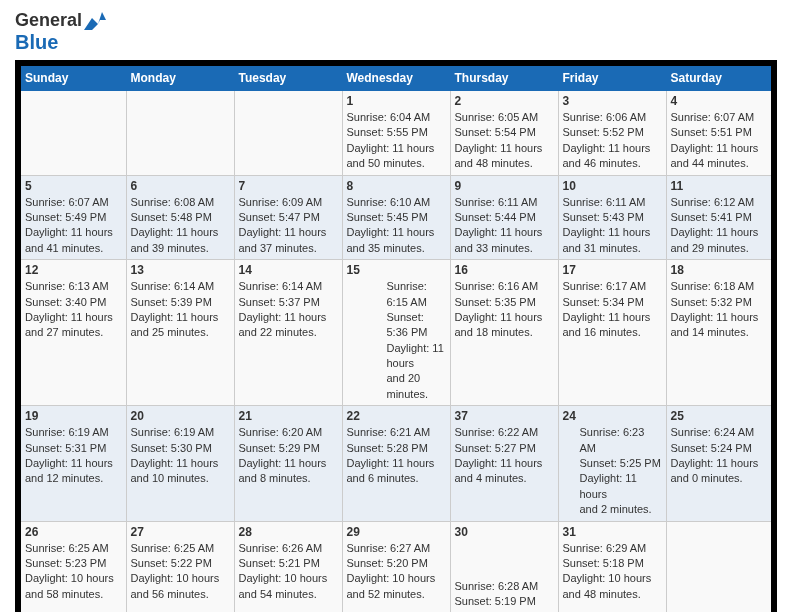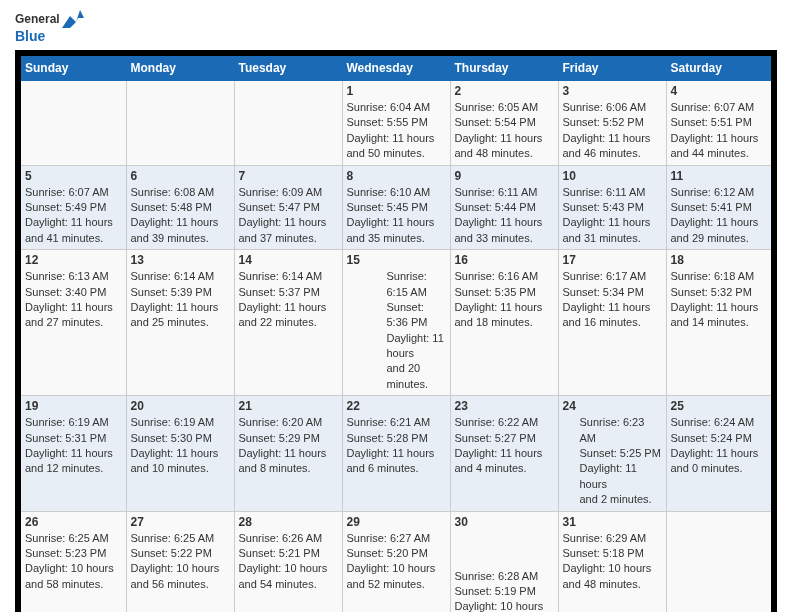--- a/index.html
+++ b/index.html
@@ -84,26 +84,26 @@
     }
   </style>
 </head>
 <body>
 
 <div class="page">
   <div class="header">
     <div class="logo">
     <div style="display:flex;flex-direction:column;align-items:flex-start;">
       <div style="display:flex;align-items:center;">
-        <span style="font-size:12px;font-weight:bold;color:#333;">General</span>
+        <span style="font-size:18px;font-weight:bold;color:#333;">General</span>
         <svg width="22" height="18" viewBox="0 0 22 18" xmlns="http://www.w3.org/2000/svg" style="margin-left:2px;">
           <path d="M0 18 L8 6 L14 12 L18 0 L22 8 L16 8 L14 12 L8 18Z" fill="#1a6ab5"></path>
         </svg>
       </div>
-      <div style="font-size:14px;font-weight:bold;">
+      <div style="font-size:20px;font-weight:bold;">
         <span style="color:#1a6ab5;">Blue</span>
       </div>
     </div>
   </div>
     <div class="title-block">
       <div class="month-title"></div>
       <div class="location"></div>
     </div>
   </div>
 
@@ -278,21 +278,21 @@
 and 8 minutes.</div>
           </td>
           <td>
             <div class="day-number">22</div>
             <div class="day-info" style="white-space: pre-line;">Sunrise: 6:21 AM
 Sunset: 5:28 PM
 Daylight: 11 hours
 and 6 minutes.</div>
           </td>
           <td>
-            <div class="day-number">23</div>
+            <div class="day-number">37</div>
             <div class="day-info" style="white-space: pre-line;">Sunrise: 6:22 AM
 Sunset: 5:27 PM
 Daylight: 11 hours
 and 4 minutes.</div>
           </td>
           <td>
             <div class="day-number">24</div>
             <div class="day-info" style="white-space: pre-line; margin-left: 17px;">Sunrise: 6:23 AM
 Sunset: 5:25 PM
 Daylight: 11 hours

